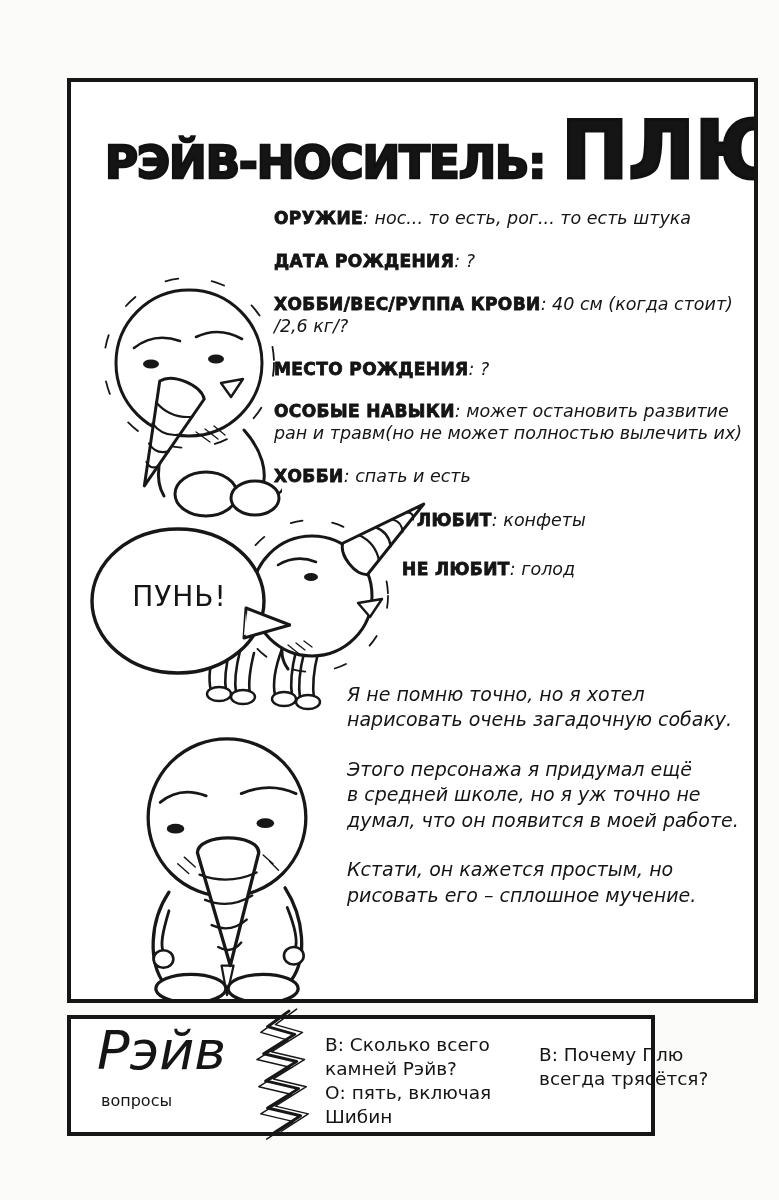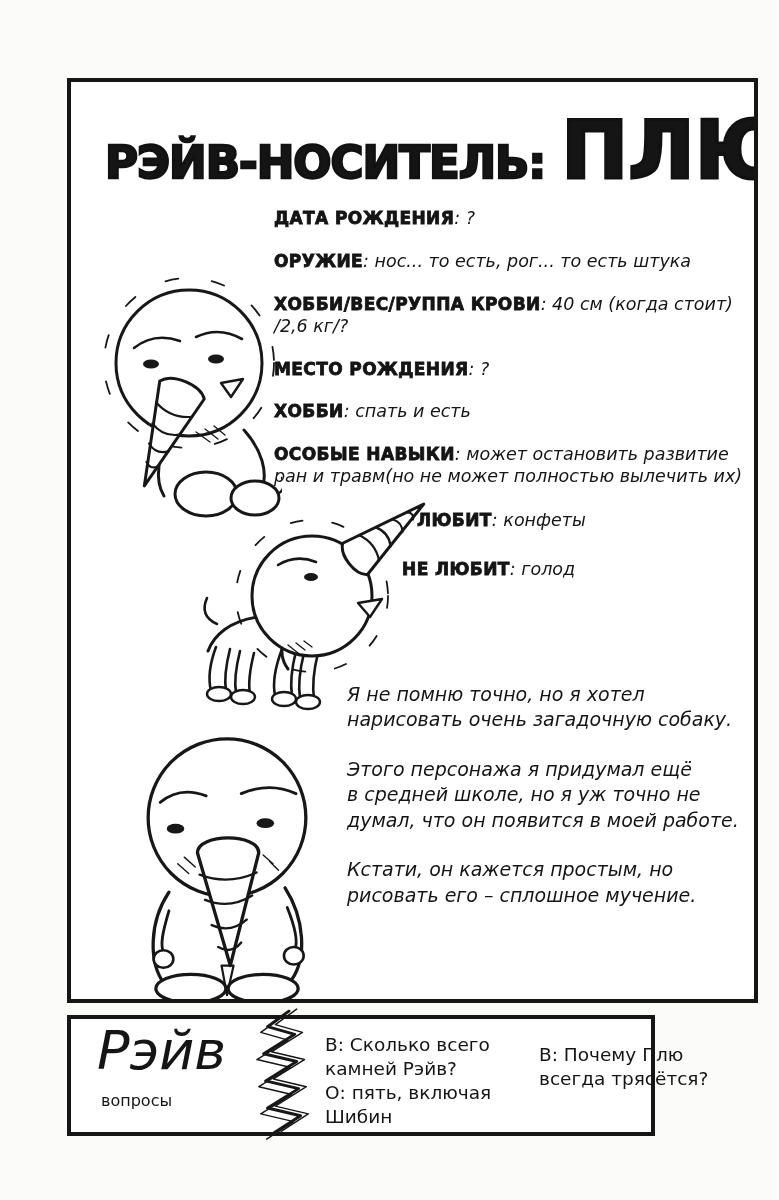--- a/index.html
+++ b/index.html
@@ -73,38 +73,38 @@
 
   <div class="main-frame">
 
     <div class="title-row">
       <span class="title-main">РЭЙВ-НОСИТЕЛЬ:</span>
       <span class="title-name">ПЛЮ</span>
     </div>
 
     <div class="stats">
       <div class="stat-row">
+        <span class="stat-label">ОРУЖИЕ</span><span class="stat-value">: нос... то есть, рог... то есть штука</span>
+      </div>
+      <div class="stat-row">
         <span class="stat-label">ДАТА РОЖДЕНИЯ</span><span class="stat-value">: ?</span>
-      </div>
-      <div class="stat-row">
-        <span class="stat-label">ОРУЖИЕ</span><span class="stat-value">: нос... то есть, рог... то есть штука</span>
       </div>
       <div class="stat-row">
         <span class="stat-label">ХОББИ/ВЕС/РУППА КРОВИ</span><span class="stat-value">: 40 см (когда стоит)
 /2,6 кг/?</span>
       </div>
       <div class="stat-row">
         <span class="stat-label">МЕСТО РОЖДЕНИЯ</span><span class="stat-value">: ?</span>
       </div>
       <div class="stat-row">
-        <span class="stat-label">ХОББИ</span><span class="stat-value">: спать и есть</span>
-      </div>
-      <div class="stat-row">
         <span class="stat-label">ОСОБЫЕ НАВЫКИ</span><span class="stat-value">: может остановить развитие
 ран и травм(но не может полностью вылечить их)</span>
+      </div>
+      <div class="stat-row">
+        <span class="stat-label">ХОББИ</span><span class="stat-value">: спать и есть</span>
       </div>
     </div>
 
     <div class="stat-likes">
       <span class="stat-label">ЛЮБИТ</span><span class="stat-value">: конфеты</span>
     </div>
     <div class="stat-dislikes">
       <span class="stat-label">НЕ ЛЮБИТ</span><span class="stat-value">: голод</span>
     </div>
 
@@ -152,20 +152,28 @@
       <path class="ink" d="M126,146 l10,8 M134,144 l9,7 M142,142 l8,6" stroke-width="1.3"></path>
       <g transform="translate(193,60) rotate(-128)">
         <path class="ink paper" d="M-20,0 C-12,-10 12,-10 20,0 L1,88 Z" stroke-width="3"></path>
         <path class="ink" d="M-16,18 Q0,26 16,18" stroke-width="2.2"></path>
         <path class="ink" d="M-12,36 Q0,43 12,36" stroke-width="2.2"></path>
         <path class="ink" d="M-8,54 Q0,60 8,54" stroke-width="2.2"></path>
         <path class="ink" d="M-4.5,70 Q0,75 4.5,70" stroke-width="2.2"></path>
       </g>
     </svg>
 
+    <div class="bubble">
+      <svg width="205" height="162" viewBox="0 0 205 162">
+        <ellipse class="ink paper" cx="92" cy="79" rx="86" ry="72" stroke-width="3.4"></ellipse>
+        <path class="ink paper" d="M160,86 L204,103 L158,116 Z" stroke-width="3" style="stroke-dasharray:none;"></path>
+        <path class="paper" d="M160,90 L162,112 L158,113 Z"></path>
+      </svg>
+      <div class="bubble-text">ПУНЬ!</div>
+    </div>
 
     <div class="commentary">
       <p>Я не помню точно, но я хотел
 нарисовать очень загадочную собаку.</p>
       <p>Этого персонажа я придумал ещё
 в средней школе, но я уж точно не
 думал, что он появится в моей работе.</p>
       <p>Кстати, он кажется простым, но
 рисовать его – сплошное мучение.</p>
     </div>

